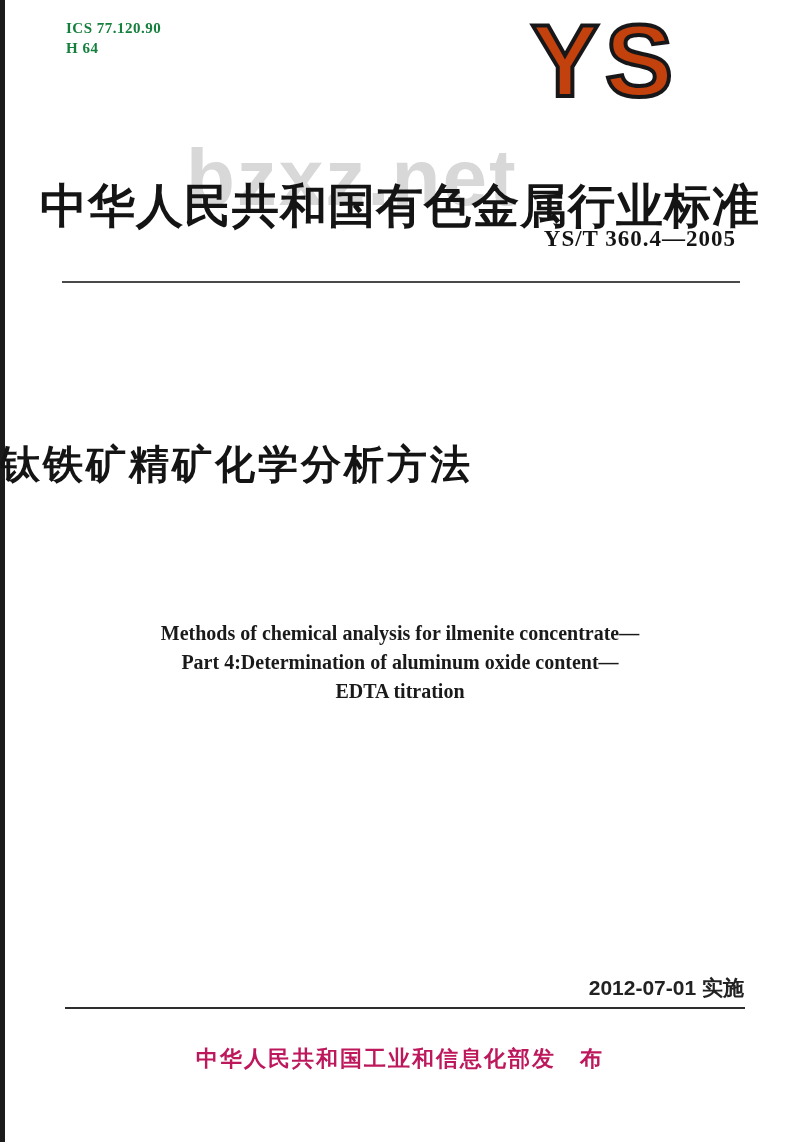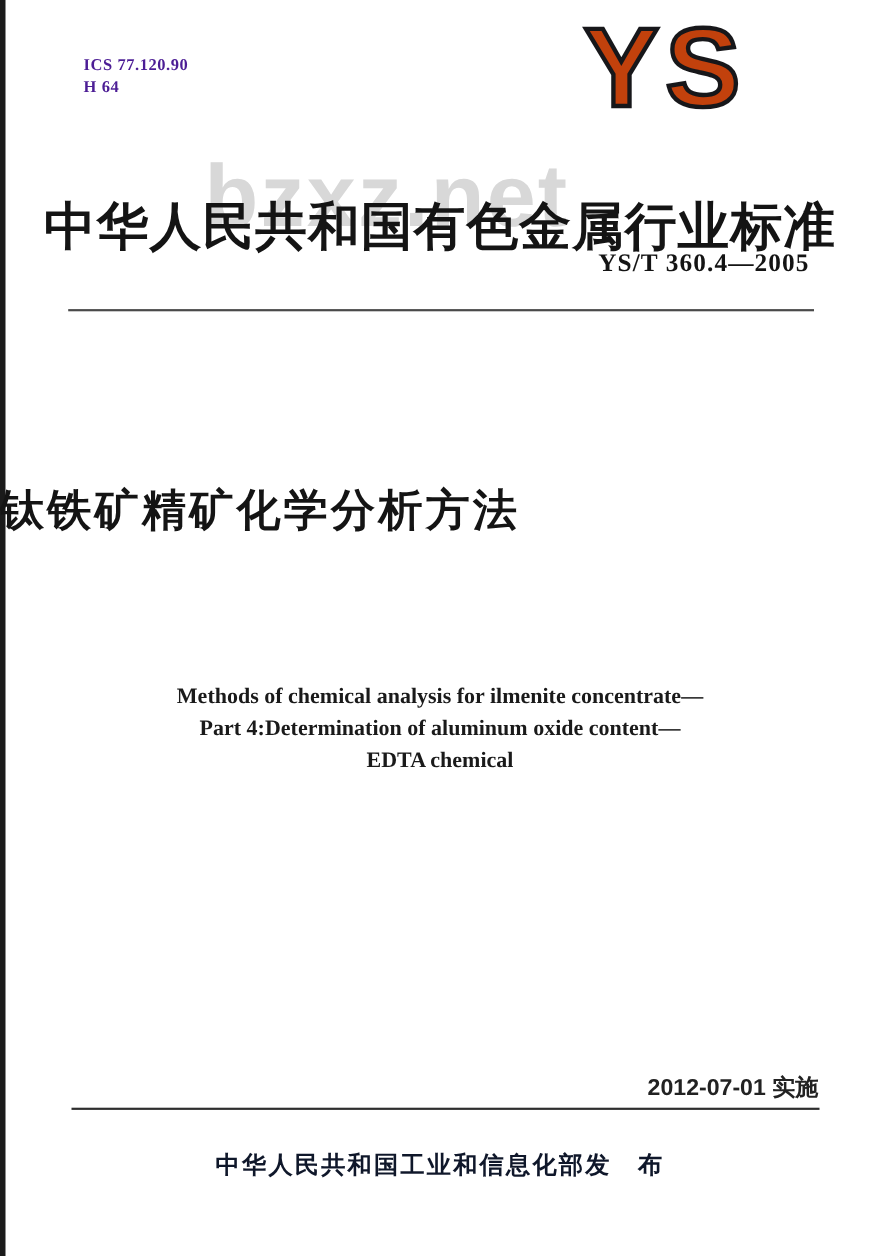--- a/index.html
+++ b/index.html
@@ -11,24 +11,24 @@
     overflow:hidden;
     font-family:"Liberation Sans", sans-serif;
     color:#161616;
   }
   .scan-edge {
     position:absolute; left:0; top:0;
     width:5px; height:100%;
     background:#1b1b1b;
   }
   .ics {
-    position:absolute; left:76px; top:18px;
+    position:absolute; left:66px; top:18px;
     font-family:"Liberation Serif", serif;
     font-weight:bold; font-size:15px; line-height:20px;
-    letter-spacing:0.5px; color:#4c1d95;margin-top:32px;
+    letter-spacing:0.5px; color:#15803d;
   }
   .logo {
     position:absolute; left:531px; top:4px;
     font-family:"Liberation Sans", sans-serif;
     font-weight:bold; font-size:102px; line-height:1.12;
     letter-spacing:6px; color:#c2410c;
     -webkit-text-stroke:4px #17171a;
   }
   .watermark {
     position:absolute; left:186px; top:138px;
@@ -78,21 +78,21 @@
   }
   .rule-bottom {
     position:absolute; left:65px; top:1007px;
     width:680px; height:2px;
     background:#2e2e2e;
   }
   .publisher-row {
     position:absolute; left:0; right:0; top:1044px;
     display:flex; justify-content:center; align-items:baseline;
     font-weight:bold; font-size:22px;
-    letter-spacing:2px; color:#0f172a;
+    letter-spacing:2px; color:#be185d;
   }
 </style>
 </head>
 <body>
 
 <div class="page">
 
   <div class="scan-edge"></div>
 
   <div class="ics">
@@ -110,21 +110,21 @@
 
   <div class="rule-top"></div>
 
   <div class="title-cn">
     <div>钛铁矿精矿化学分析方法</div>
   </div>
 
   <div class="title-en">
     <div>Methods of chemical analysis for ilmenite concentrate—</div>
     <div>Part 4:Determination of aluminum oxide content—</div>
-    <div>EDTA chemical</div>
+    <div>EDTA titration</div>
   </div>
 
   <div class="date-impl">2012-07-01 实施</div>
 
   <div class="rule-bottom"></div>
 
   <div class="publisher-row">
     <span>中华人民共和国工业和信息化部</span>
     <span>发　布</span>
   </div>

